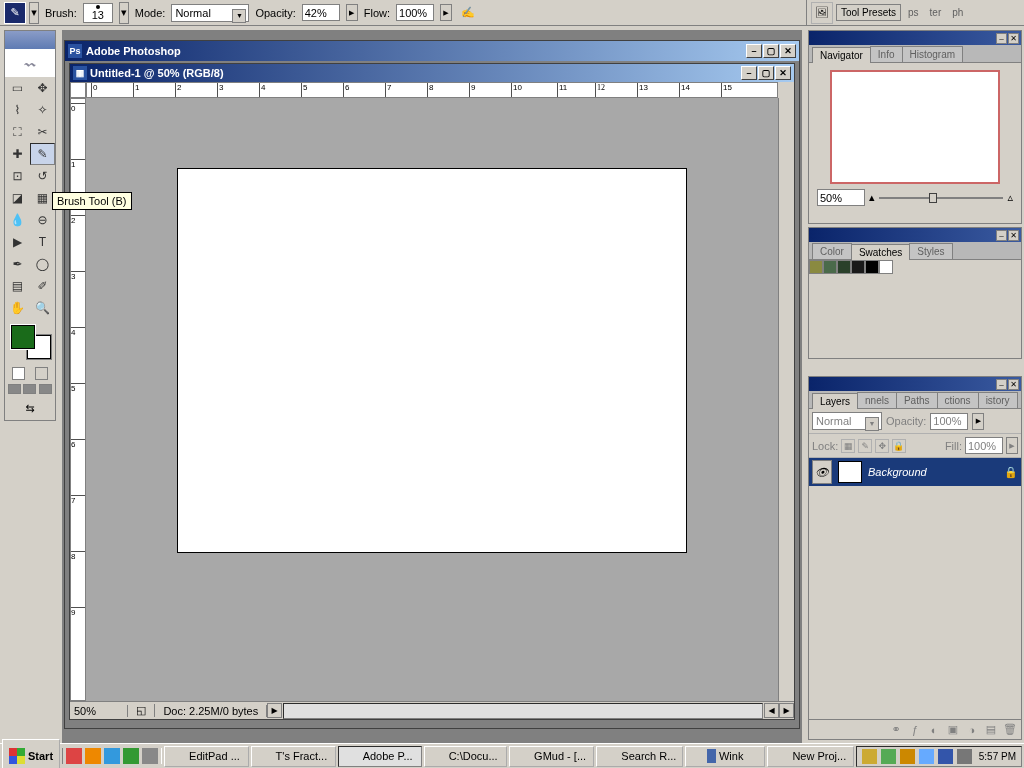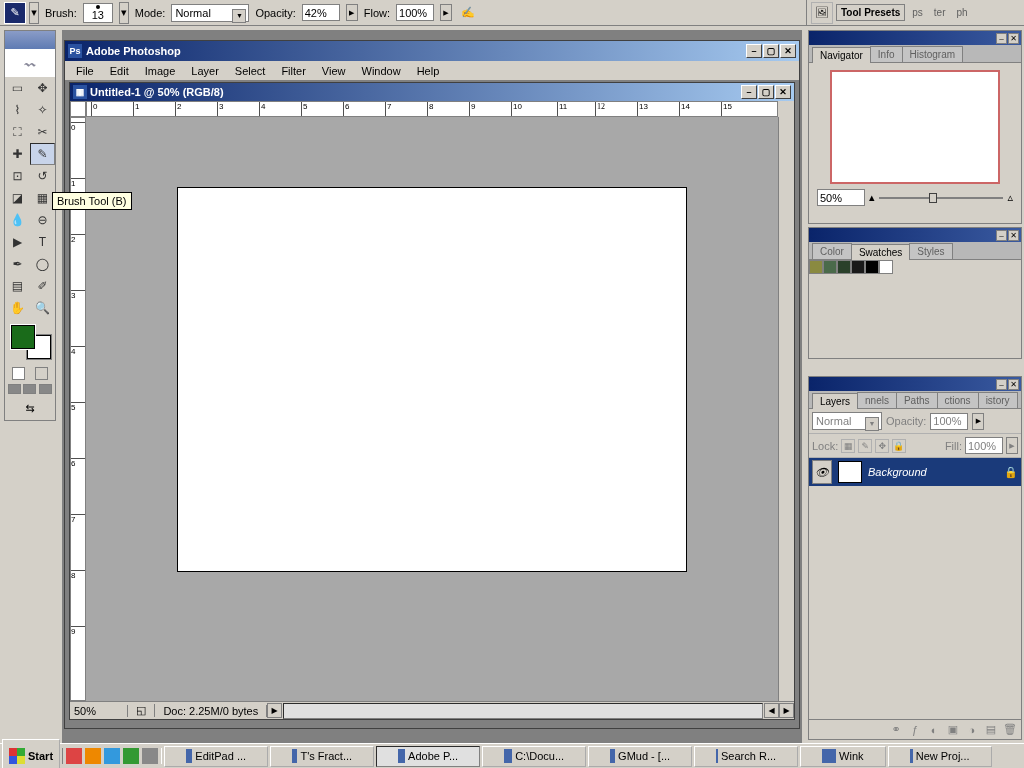--- a/index.html
+++ b/index.html
@@ -17,21 +17,21 @@
 .select::after{content:"▼"; font-size:7px; position:absolute; right:2px; top:4px; background:#d4d0c8; width:12px; height:12px; border:1px solid #808080; text-align:center; line-height:11px;}
 .num-input{width:38px;height:17px;border:1px solid #808080;background:#fff;padding:0 2px;display:flex;align-items:center;}
 .arrow-btn{width:12px;height:17px;border:1px solid #808080;background:#d4d0c8;display:flex;align-items:center;justify-content:center;font-size:7px;}
 .airbrush{width:20px;height:18px;display:flex;align-items:center;justify-content:center;}
 .options-right { margin-left:auto; display:flex; gap:4px; align-items:center; }
 .icon-btn{width:22px;height:22px;border:1px solid #b0b0b0;background:#d4d0c8;display:flex;align-items:center;justify-content:center;}
 
 
 .right-dock { position:absolute; right:0; top:0; width:218px; height:26px; background:#d4d0c8; border-left:1px solid #808080; border-bottom:1px solid #808080; display:flex; align-items:center; padding:0 4px; gap:3px; }
 .dock-tab{font-size:10px;color:#606060;padding:2px 4px;}
-.dock-tab.active{color:#000;border:1px solid #808080;background:#d4d0c8;font-weight:bold;}
+.dock-tab.active{color:#000;border:1px solid #808080;background:#d4d0c8;}
 
 
 .toolbox { position:absolute; left:4px; top:30px; width:52px; background:#d4d0c8; border:1px solid #808080; }
 .toolbox-header{height:18px;background:linear-gradient(#8a9cc7,#5f7bb3);}
 .feather{height:28px;background:#fff;display:flex;align-items:center;justify-content:center;color:#889;}
 .tool-grid{display:grid;grid-template-columns:1fr 1fr;}
 .tcell{height:22px;border:1px solid #d4d0c8;display:flex;align-items:center;justify-content:center;font-size:12px;color:#333;}
 .tcell.active{background:#c8d4ea;border:1px inset #808080;}
 .swatches-box{padding:3px;}
 .fg-bg{position:relative;width:46px;height:40px;}
@@ -208,31 +208,20 @@
 <div class="mdi">
   <div class="app-window">
     <div class="titlebar">
       <div class="title-icon">Ps</div>
       <span>Adobe Photoshop</span>
       <div class="win-btns">
         <div class="win-btn">–</div>
         <div class="win-btn">▢</div>
         <div class="win-btn">✕</div>
       </div>
-    </div>
-    <div class="menubar">
-      <span>File</span>
-      <span>Edit</span>
-      <span>Image</span>
-      <span>Layer</span>
-      <span>Select</span>
-      <span>Filter</span>
-      <span>View</span>
-      <span>Window</span>
-      <span>Help</span>
     </div>
     <div class="doc-area">
       <div class="doc-window">
         <div class="doc-title">
           <div class="title-icon">▦</div>
           <span>Untitled-1 @ 50% (RGB/8)</span>
           <div class="win-btns">
             <div class="win-btn">–</div>
             <div class="win-btn">▢</div>
             <div class="win-btn">✕</div>
@@ -439,13 +428,22 @@
       </div>
       <div class="task-btn">
         <div class="task-ico"></div>
         <span>Wink</span>
       </div>
       <div class="task-btn">
         <div class="task-ico"></div>
         <span>New Proj...</span>
       </div>
     </div>
+  <div class="systray">
+    <span class="ico" style="background:#ca3"></span>
+    <span class="ico" style="background:#5a5"></span>
+    <span class="ico" style="background:#c80"></span>
+    <span class="ico" style="background:#6af"></span>
+    <span class="ico" style="background:#35a"></span>
+    <span class="ico" style="background:#777"></span>
+    <span class="clock">5:57 PM</span>
+  </div>
 </div>
 
 </body></html>

